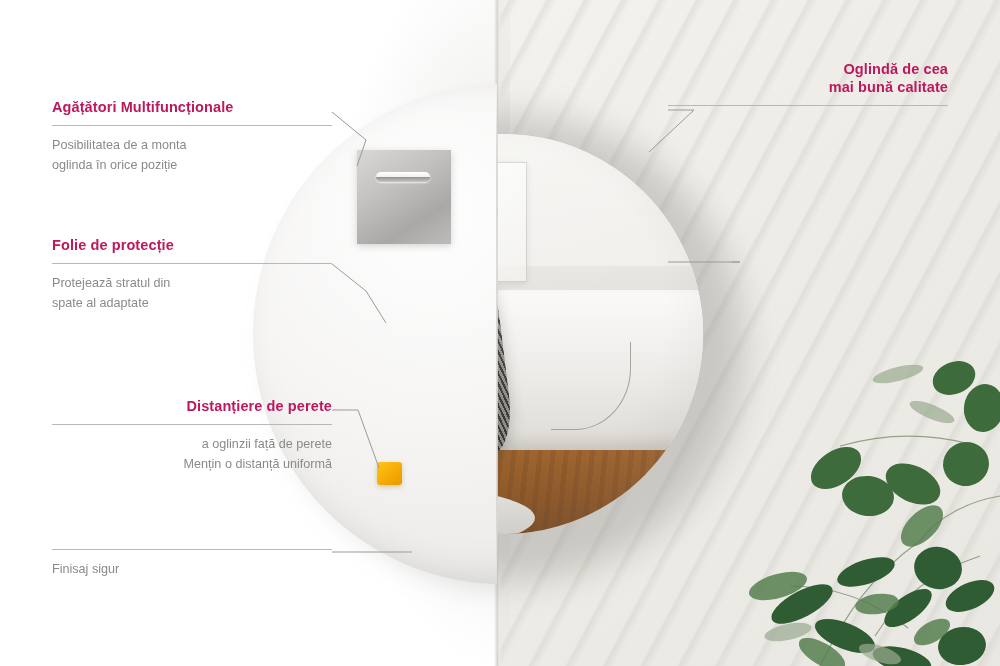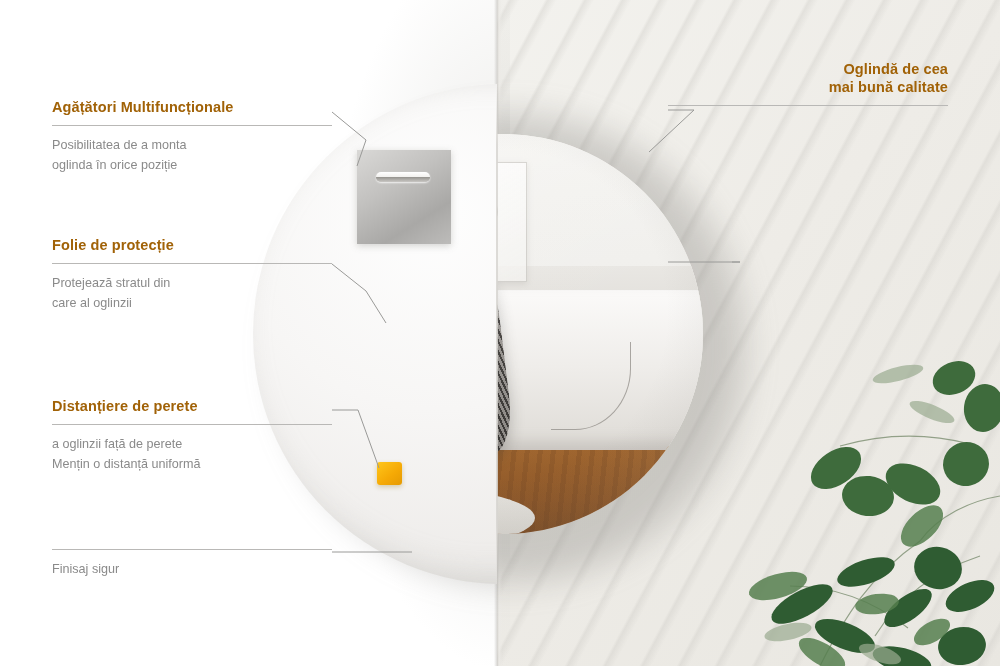--- a/index.html
+++ b/index.html
@@ -244,35 +244,35 @@
   .spacer {
     position:absolute; left:124px; top:378px; width:25px; height:23px;
     border-radius:3px;
     background:linear-gradient(140deg,#ffc61a 0%,#f5a905 58%,#e59a02 100%);
     box-shadow:0 2px 5px rgba(150,120,20,.32);
   }
 
   
   .callout { position:absolute; }
   .callout .title {
-    font-size:14.5px; font-weight:700; color:#a16207;
+    font-size:14.5px; font-weight:700; color:#be185d;
     letter-spacing:.1px; line-height:1.25;
   }
   .callout .rule {
     height:1px; background:#b9b8b6; margin:9px 0 10px 0;
   }
   .callout .desc {
     font-size:12.6px; color:#8a8a8a; line-height:1.55; font-weight:400;
   }
   .callout.left  { text-align:left;margin-top:20px;  }
   .callout.right { text-align:right; }
 
   #c1 { left:52px; top:78px;  width:280px; }
   #c2 { left:52px; top:216px; width:280px; }
-  #c3 { left:52px; top:377px; width:280px; }
+  #c3 { left:52px; top:377px; width:280px;text-align:right; }
   #c4 { left:52px; top:520px; width:280px; }
   #c5 { right:52px; top:60px;  width:280px; }
   #c6 { right:52px; top:228px; width:280px; }
 
   
   #leaders { position:absolute; inset:0; width:1000px; height:666px; pointer-events:none; }
 
   
   #foliage { position:absolute; right:0; bottom:0; width:330px; height:330px; }
   #foliage svg { width:100%; height:100%; display:block; }
@@ -352,21 +352,21 @@
       <div>Posibilitatea de a monta</div>
       <div>oglinda în orice poziție</div>
     </div>
   </div>
 
   <div class="callout left" id="c2">
     <div class="title">Folie de protecție</div>
     <div class="rule"></div>
     <div class="desc">
       <div>Protejează stratul din</div>
-      <div>care al oglinzii</div>
+      <div>spate al adaptate</div>
     </div>
   </div>
 
   <div class="callout left" id="c3">
     <div class="title">Distanțiere de perete</div>
     <div class="rule"></div>
     <div class="desc">
       <div>a oglinzii față de perete</div>
       <div>Mențin o distanță uniformă</div>
     </div>

